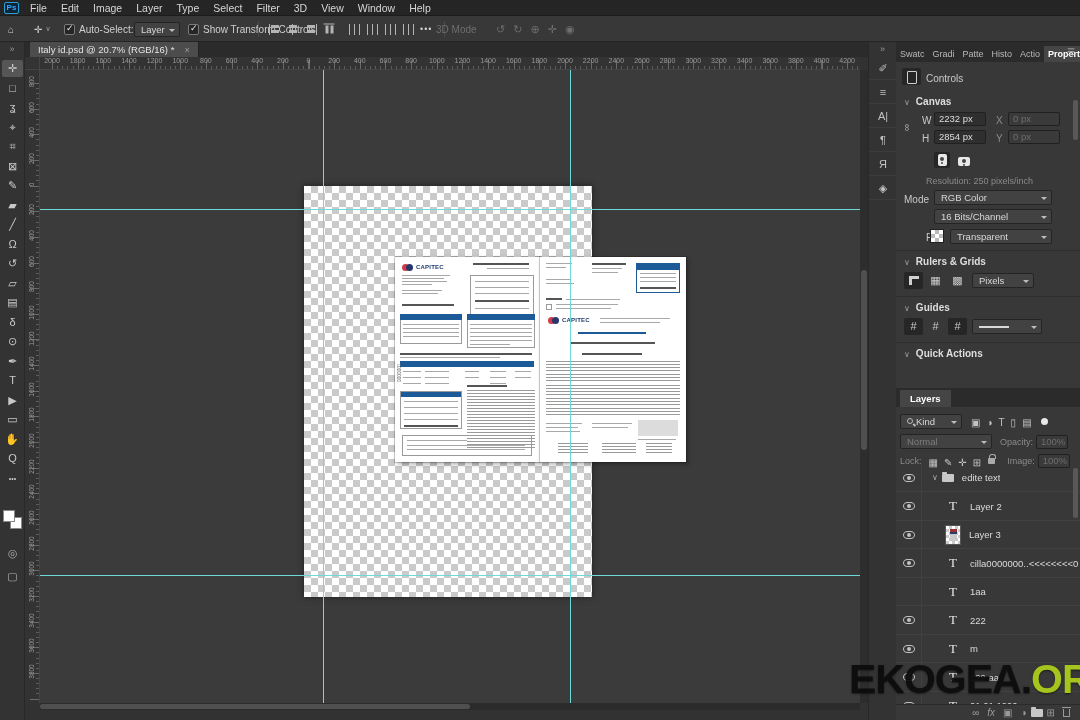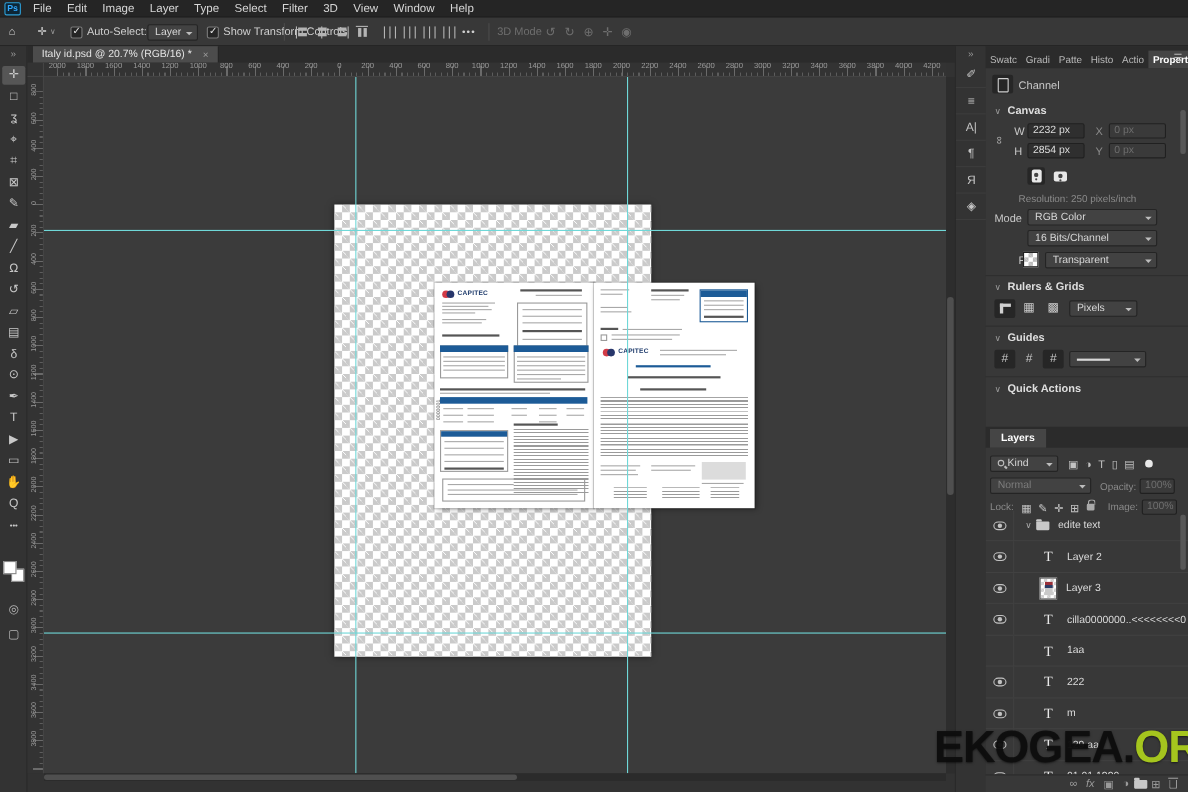--- a/index.html
+++ b/index.html
@@ -196,21 +196,21 @@
       <span class="ic-al t"></span>
     </div>
     <div class="ob" style="left:346px">
       <span class="ic-dis"></span>
       <span class="ic-dis"></span>
       <span class="ic-dis"></span>
       <span class="ic-dis"></span>
     </div>
     <div class="ob" style="left:420px;font-size:9px;letter-spacing:1px">•••</div>
     <div class="vsep" style="left:444px"></div>
-    <div class="ob" style="left:452px;color:#6e6e6e">3D Mode</div>
+    <div class="ob" style="left:436px;color:#6e6e6e">3D Mode</div>
     <div class="ob" style="left:492px" id="mode3d-icons">
         <span class="g3d">↺</span>
         <span class="g3d">↻</span>
         <span class="g3d">⊕</span>
         <span class="g3d">✛</span>
         <span class="g3d">◉</span>
       </div>
   </div>
 
   <div id="tabbar">
@@ -466,21 +466,21 @@
         <span class="ptab">Swatc</span>
         <span class="ptab">Gradi</span>
         <span class="ptab">Patte</span>
         <span class="ptab">Histo</span>
         <span class="ptab">Actio</span>
         <span class="ptab active">Properties</span>
       </div>
     <span class="pmenu">☰</span>
 
     <div class="icbtn pressed" style="left:6px;top:26px"><span class="doc-ico"></span></div>
-    <div class="lbl" style="left:30px;top:31px">Channel</div>
+    <div class="lbl" style="left:30px;top:31px">Controls</div>
 
     <div class="sech" style="left:8px;top:54px">Canvas</div>
     <span class="linkwh" style="left:8px;top:80px">∞</span>
     <div class="lbl" style="left:26px;top:73px">W</div>
     <div class="inp" style="left:38px;top:70px;width:52px">2232 px</div>
     <div class="lbl dim" style="left:100px;top:73px">X</div>
     <div class="inp dis" style="left:112px;top:70px;width:52px">0 px</div>
     <div class="lbl" style="left:26px;top:91px">H</div>
     <div class="inp" style="left:38px;top:88px;width:52px">2854 px</div>
     <div class="lbl dim" style="left:100px;top:91px">Y</div>

